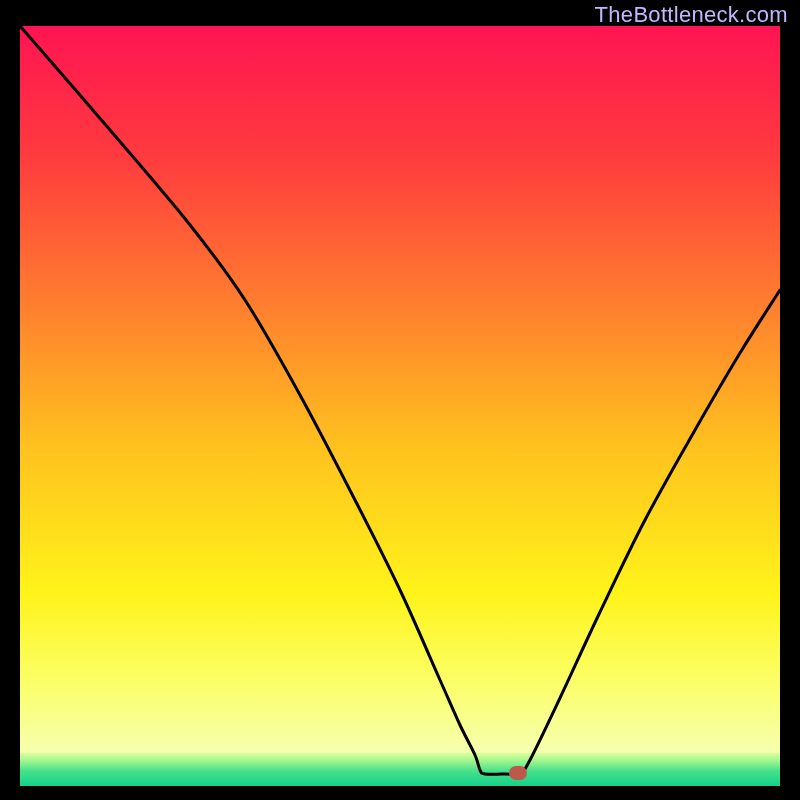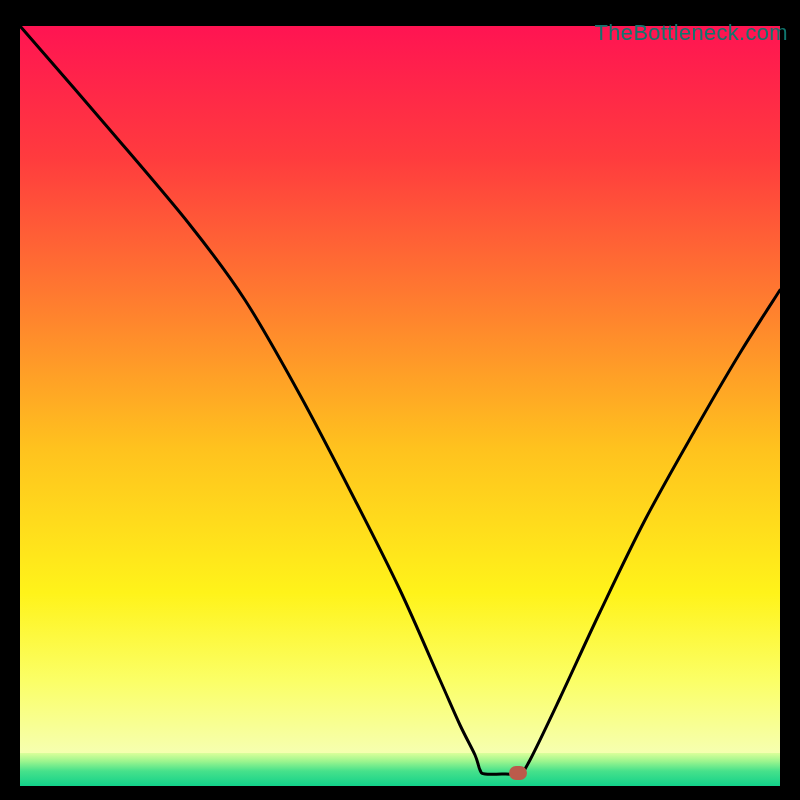--- a/index.html
+++ b/index.html
@@ -10,23 +10,23 @@
     background: #000000;
     overflow: hidden;
   }
   .wrapper {
     position: relative;
     width: 800px;
     height: 800px;
   }
   .watermark {
     position: absolute;
-    top: 20px;
+    top: 2px;
     right: 12px;
-    color: #0f766e;
+    color: #c4b5fd;
     font-family: Arial, Helvetica, sans-serif;
     font-size: 22px;
     font-weight: 400;
     letter-spacing: 0.3px;
     z-index: 10;
     user-select: none;
   }
   svg.chart {
     position: absolute;
     left: 0;

